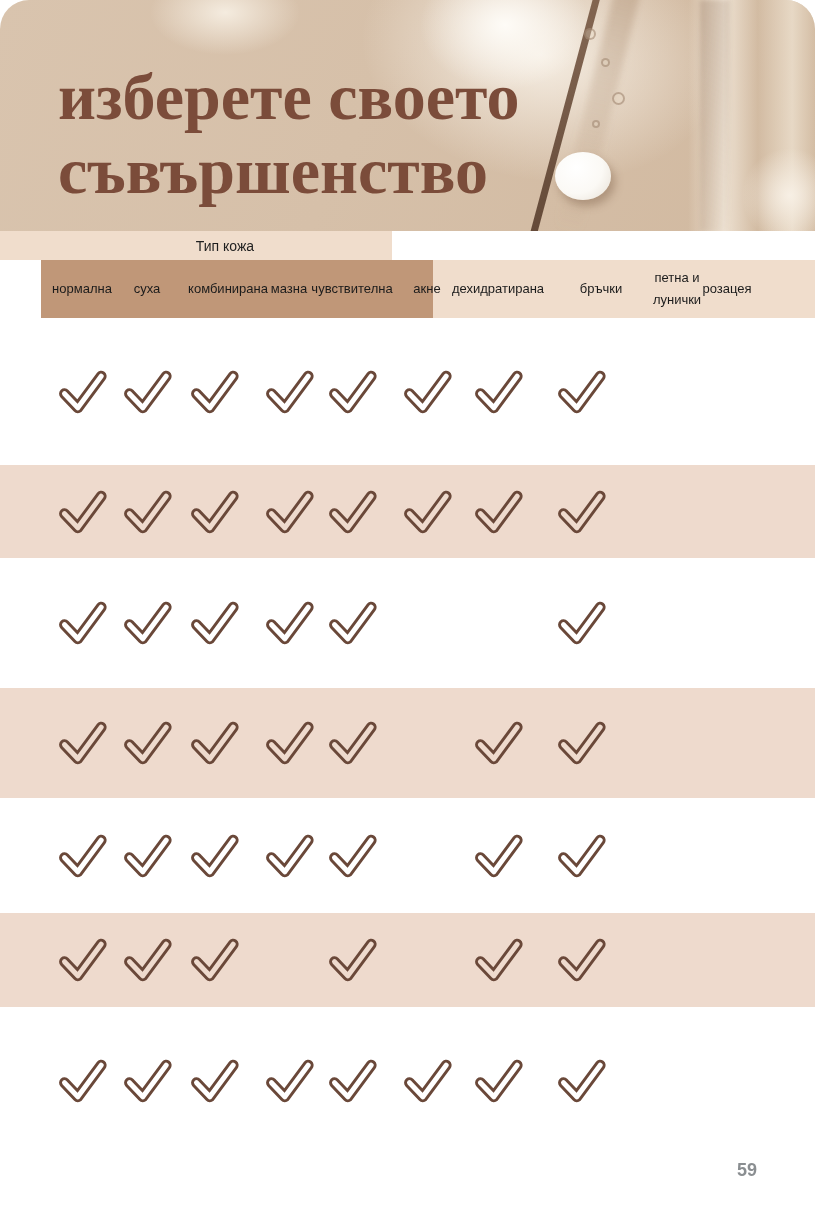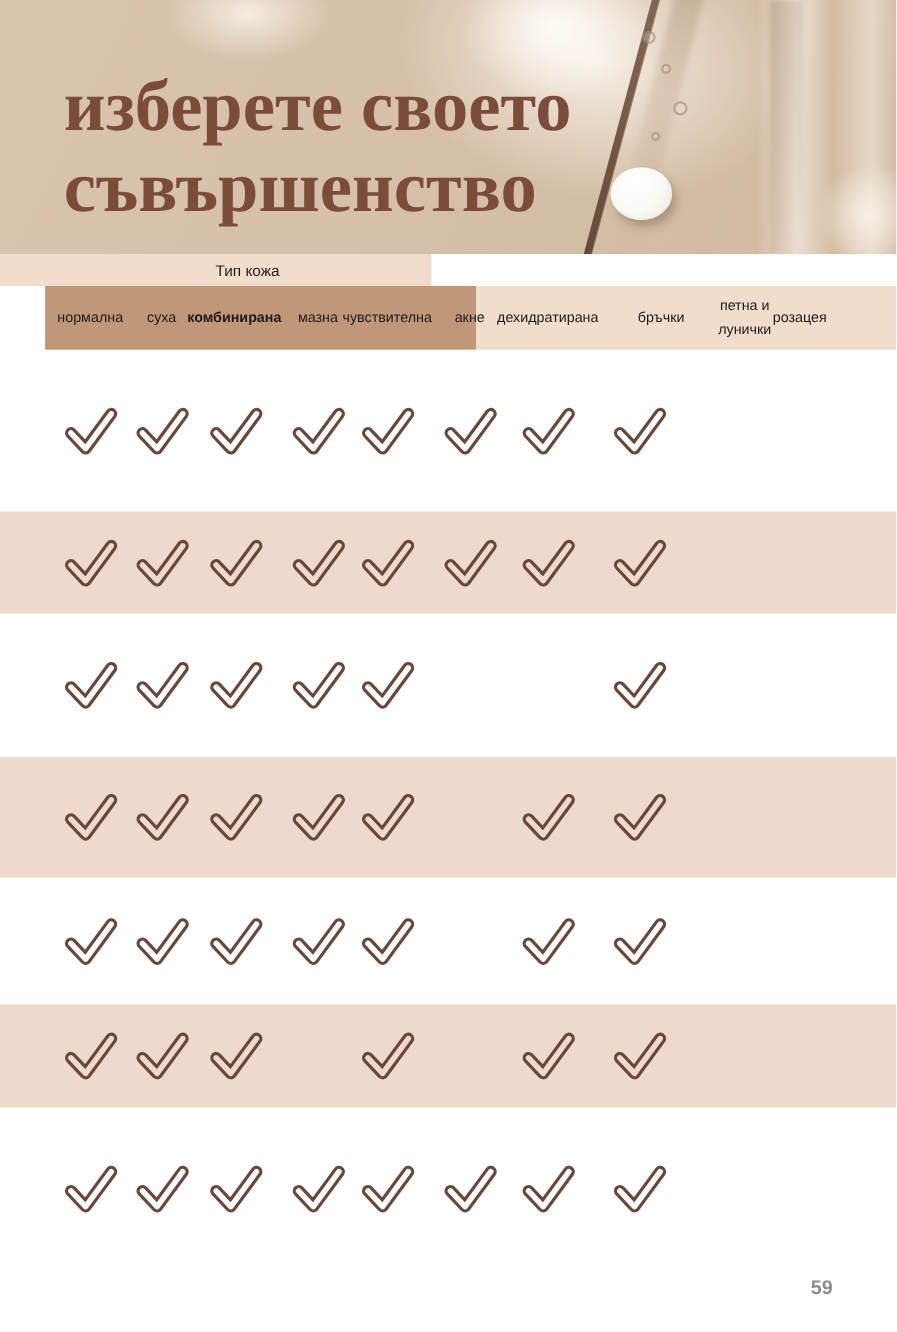--- a/index.html
+++ b/index.html
@@ -1,18 +1,18 @@
 <!DOCTYPE html>
 <html style="--title: #7b4c3a; --tan: #c59d7f; --tan2: #c09778; --cream: #f0ddcc; --pink: #eedacd; --check_brown: #6a4839; --page_gray: #8a8e91; --hero_base: #d6c0a9; --label_text: #1b1b1b;"><head>
 <meta charset="utf-8">
 <style>
   * { margin:0; padding:0; box-sizing:border-box; }
   html,body { width:815px; }
   body { font-family:"Liberation Sans", sans-serif; background:#ffffff; }
-  .page { position:relative; width:815px; height:1211px; background:#ffffff; overflow:hidden; }
+  .page { position:relative; width:815px; height:1211px; background:#ffffff; overflow:hidden;border-radius:29px; }
 
   
   .hero { position:relative; width:815px; height:231px;
           background:linear-gradient(115deg,#d9c4ae 0%,#d6c0a9 45%,#d1b9a0 100%); overflow:hidden; }
   .hero .smear { position:absolute; pointer-events:none; }
   .smear-topleft { left:150px; top:-30px; width:150px; height:85px; border-radius:50%;
           background:radial-gradient(closest-side, rgba(246,238,226,.95), rgba(246,238,226,0)); }
   .smear-center { left:360px; top:-70px; width:360px; height:250px; border-radius:50%;
           background:radial-gradient(closest-side, rgba(248,241,231,.95), rgba(248,241,231,0)); transform:rotate(10deg); }
   .smear-center2 { left:420px; top:-40px; width:170px; height:130px; border-radius:50%;
@@ -88,21 +88,21 @@
 
   <div class="thead-top">
     <div class="half left">Тип кожа</div>
   </div>
 
   <div class="thead-cols">
     <div class="bg-left"></div>
     <div class="bg-right"></div>
   <div class="col-label" style="left: 82px;">нормална</div>
       <div class="col-label" style="left: 147px;">суха</div>
-      <div class="col-label" style="left: 213px; font-weight: bold;">комбинирана</div>
+      <div class="col-label" style="left: 228px;">комбинирана</div>
       <div class="col-label" style="left: 289px;">мазна</div>
       <div class="col-label" style="left: 352px;">чувствителна</div>
       <div class="col-label" style="left: 427px;">акне</div>
       <div class="col-label" style="left: 498px;">дехидратирана</div>
       <div class="col-label" style="left: 601px;">бръчки</div>
       <div class="col-label" style="left: 677px;">
         <div>петна и</div>
         <div>лунички</div>
       </div>
       <div class="col-label" style="left: 727px;">розацея</div>

